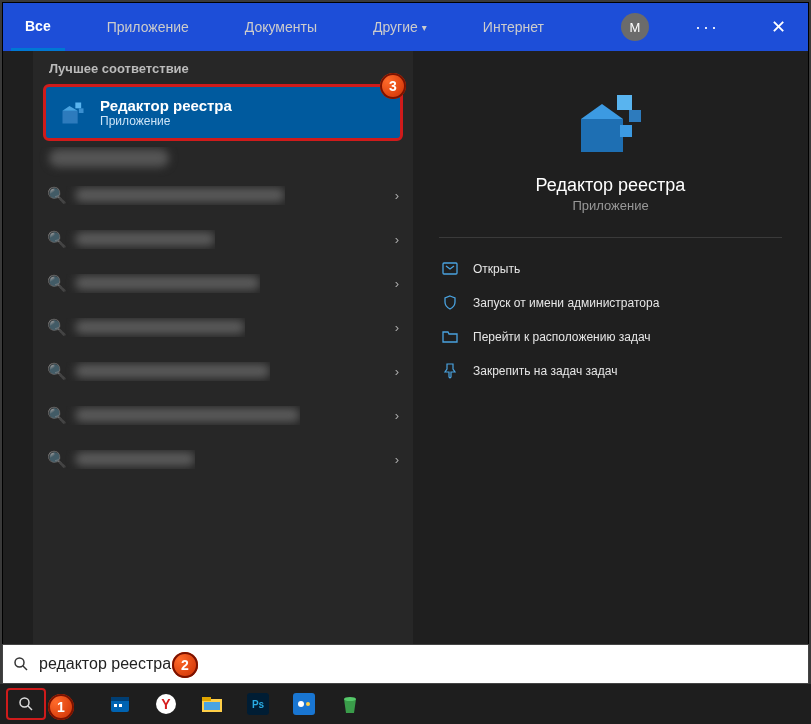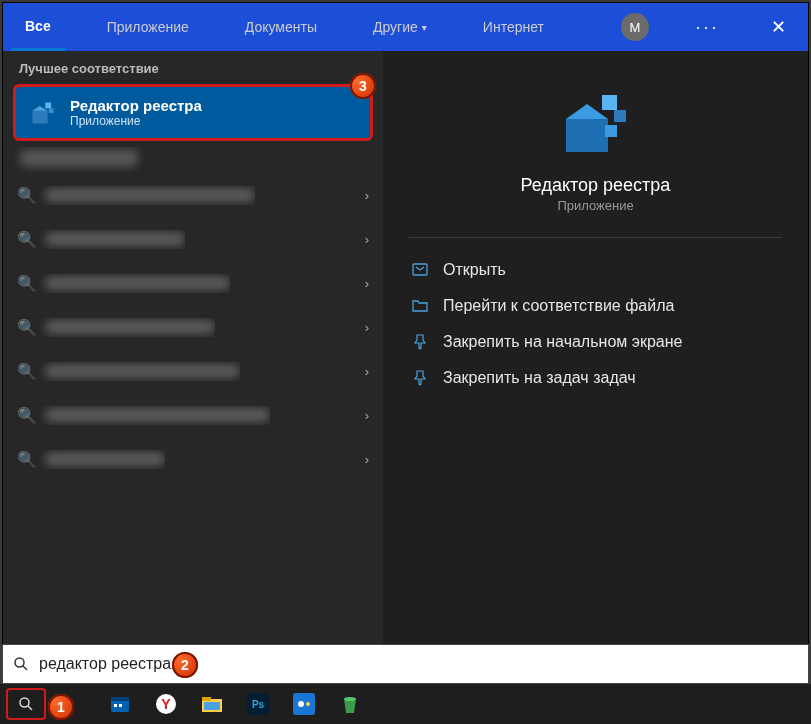--- a/index.html
+++ b/index.html
@@ -10,21 +10,21 @@
   
   .tabs { display: flex; align-items: center; height: 48px; background: #1d4ed8; padding: 0 8px; gap: 28px; }
   .tab { color: #ccc; padding: 0 14px; font-size: 14px; height: 100%; display: flex; align-items: center; cursor: pointer; }
   .tab.active { color: #fff; font-weight: 600; border-bottom: 3px solid #0078d4; }
   .tab .chev { margin-left: 4px; font-size: 10px; }
   .tabs .spacer { flex: 1; }
   .avatar { width: 28px; height: 28px; border-radius: 50%; background: #6b6b6b; color: #fff; display: flex; align-items: center; justify-content: center; font-size: 13px; margin-right: 8px; }
   .dots { color: #fff; font-size: 18px; padding: 0 10px; letter-spacing: 2px; cursor: pointer; }
   .close { color: #fff; font-size: 18px; padding: 0 14px; cursor: pointer; }
 
-  .body { display: flex; flex: 1; overflow: hidden; }
+  .body { display: flex; flex: 1; overflow: hidden; padding-left: 30px; }
 
   
   .left { width: 380px; background: #272727; display: flex; flex-direction: column; }
   .section-header { color: #bbb; font-size: 13px; font-weight: 600; padding: 10px 16px 8px; }
   .best-match { position: relative; background: #005a9e; margin: 0 10px 6px 10px; border: 3px solid #cf1b1b; border-radius: 6px; padding: 10px 12px; display: flex; align-items: center; gap: 12px; }
   .bm-icon { width: 30px; height: 30px; display: flex; align-items: center; justify-content: center; }
   .bm-title { color: #fff; font-size: 15px; font-weight: 600; }
   .bm-sub { color: #cce4f7; font-size: 12px; }
   .badge { position: absolute; width: 26px; height: 26px; border-radius: 50%; display: flex; align-items: center; justify-content: center; color: #fff; font-weight: 700; font-size: 14px; box-shadow: 0 0 0 2px #7a1200 inset; background: radial-gradient(circle at 30% 30%, #ff6a2a, #c82a00); }
   .badge.b3 { top: -14px; right: -6px; }
@@ -36,21 +36,21 @@
   .res-icon { width: 16px; flex: none; opacity: .5; }
   .res-blur { height: 14px; background: #5a5a5a; border-radius: 7px; filter: blur(4px); }
   .chevron { color: #aaa; font-size: 13px; }
 
   
   .right { flex: 1; background: #1f1f1f; padding: 24px 26px; display: flex; flex-direction: column; }
   .big-icon { align-self: center; margin: 14px 0 10px; }
   .app-title { color: #fff; text-align: center; font-size: 18px; font-weight: 400; margin-top: 4px; }
   .app-sub { color: #999; text-align: center; font-size: 13px; margin-top: 2px; margin-bottom: 24px; }
   .hr { height: 1px; background: #3a3a3a; margin-bottom: 14px; }
-  .action { display: flex; align-items: center; gap: 14px; color: #e6e6e6; font-size: 16px; padding: 9px 2px; cursor: pointer; text-align: right; }
+  .action { display: flex; align-items: center; gap: 14px; color: #e6e6e6; font-size: 12px; padding: 9px 2px; cursor: pointer; text-align: right; }
   .action .aicon { width: 18px; display: flex; justify-content: center; color: #4aa3e0; }
 
   
   .search-bar { position: absolute; left: 2px; right: 2px; bottom: 40px; height: 40px; background: #fff; display: flex; align-items: center; padding: 0 10px; border: 1px solid #444; }
   .search-bar .sicon { color: #333; margin-right: 10px; }
   .search-bar input { border: none; outline: none; font-size: 16px; flex: 1; background: transparent; color: #222; }
   .badge.b2 { bottom: 46px; left: 172px; position: absolute; }
 
   
   .taskbar { position: absolute; left: 0; right: 0; bottom: 0; height: 40px; background: #1e1e1e; display: flex; align-items: center; padding: 0 6px; gap: 6px; }
@@ -177,32 +177,32 @@
             <svg width="16" height="16" viewBox="0 0 16 16">
               <rect x="1" y="2" width="14" height="11" rx="1" fill="none" stroke="#4aa3e0" stroke-width="1.3"></rect>
               <path d="M4 5l4 3 4-3" stroke="#4aa3e0" stroke-width="1.3" fill="none"></path>
             </svg>
           </span>
         <span>Открыть</span>
       </div>
       <div class="action">
         <span class="aicon">
             <svg width="16" height="16" viewBox="0 0 16 16">
+              <path d="M8 1l5 2v4c0 4-3 6-5 7-2-1-5-3-5-7V3l5-2z" fill="none" stroke="#4aa3e0" stroke-width="1.3"></path>
+            </svg>
+          </span>
+        <span>Запуск от имени администратора</span>
+      </div>
+      <div class="action">
+        <span class="aicon">
+            <svg width="16" height="16" viewBox="0 0 16 16">
               <path d="M1 3h5l1 2h8v8H1z" fill="none" stroke="#4aa3e0" stroke-width="1.3"></path>
             </svg>
           </span>
-        <span>Перейти к соответствие файла</span>
-      </div>
-      <div class="action">
-        <span class="aicon">
-            <svg width="16" height="16" viewBox="0 0 16 16">
-              <path d="M5 1h6v5l2 3H9v5l-1 1-1-1V9H3l2-3z" fill="none" stroke="#4aa3e0" stroke-width="1.2"></path>
-            </svg>
-          </span>
-        <span>Закрепить на начальном экране</span>
+        <span>Перейти к расположению задач</span>
       </div>
       <div class="action">
         <span class="aicon">
             <svg width="16" height="16" viewBox="0 0 16 16">
               <path d="M5 1h6v5l2 3H9v5l-1 1-1-1V9H3l2-3z" fill="none" stroke="#4aa3e0" stroke-width="1.2"></path>
             </svg>
           </span>
         <span>Закрепить на задач задач</span>
       </div>
     </div>

